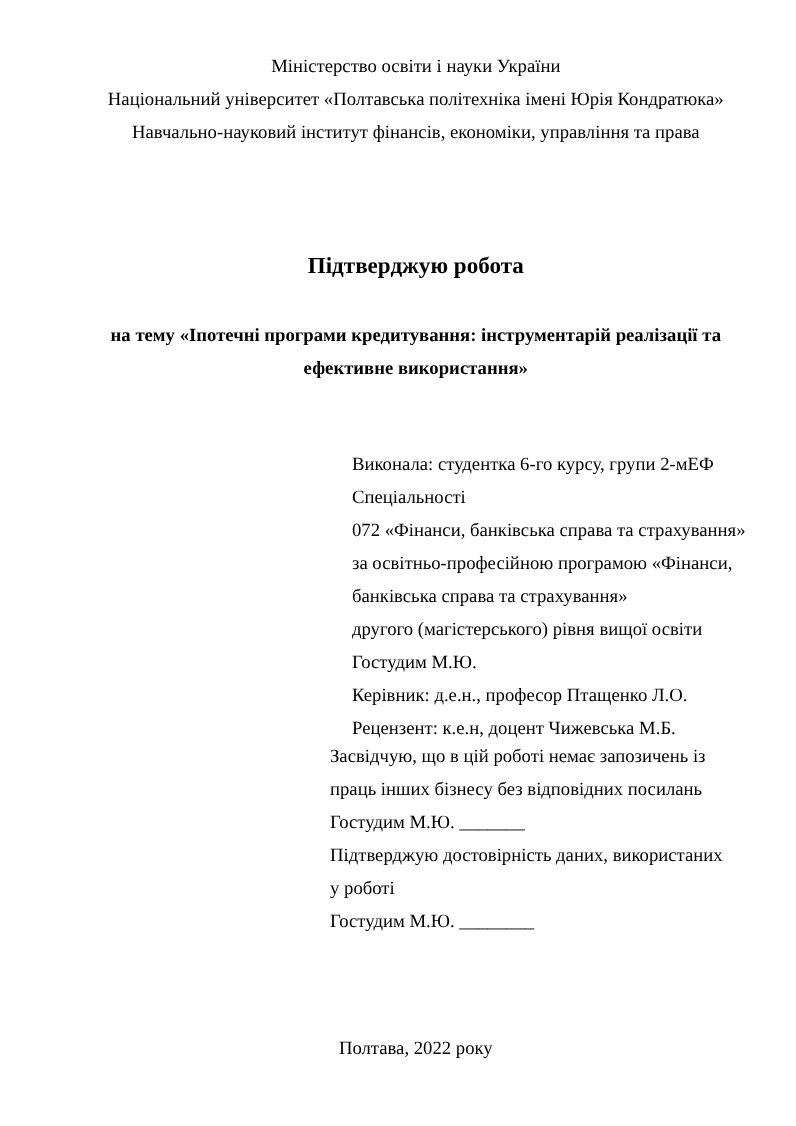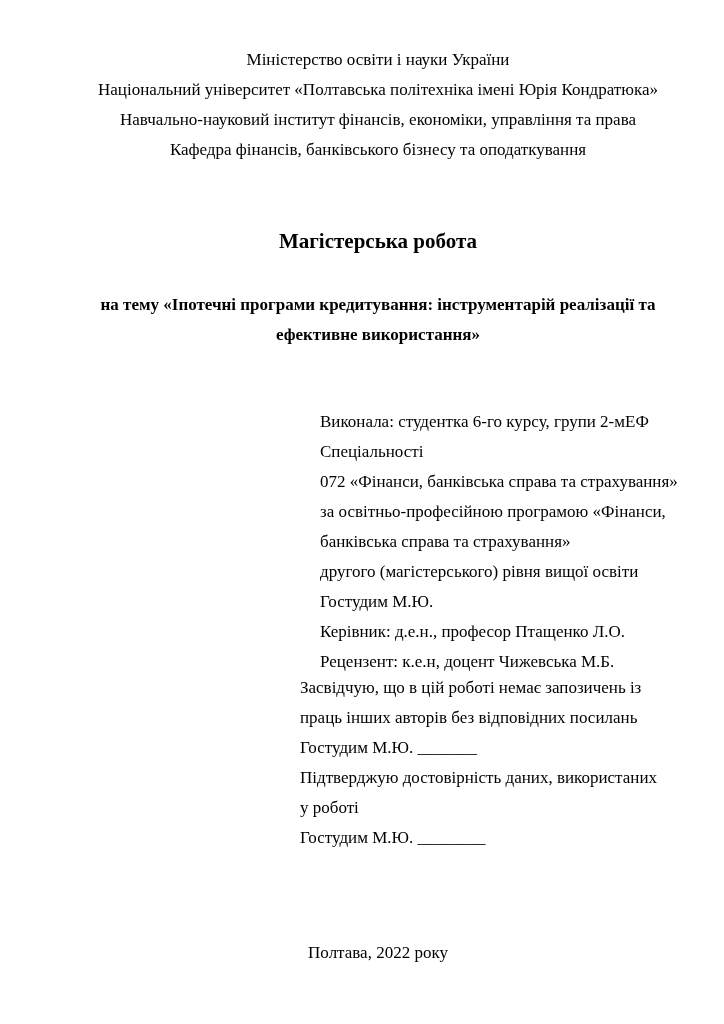--- a/index.html
+++ b/index.html
@@ -49,45 +49,44 @@
 </style>
 </head>
 <body>
 
 <div class="page">
 
   <div class="centered-block body-text header-block">
     <div>Міністерство освіти і науки України</div>
     <div>Національний університет «Полтавська політехніка імені Юрія Кондратюка»</div>
     <div>Навчально-науковий інститут фінансів, економіки, управління та права</div>
-    <div>Кафедра фінансів, банківського бізнесу та оподаткування</div>
   </div>
 
-  <div class="centered-block doc-title">Магістерська робота</div>
+  <div class="centered-block doc-title">Підтверджую робота</div>
 
   <div class="centered-block body-text topic-block">
     <div>на тему «Іпотечні програми кредитування: інструментарій реалізації та</div>
     <div>ефективне використання»</div>
   </div>
 
   <div class="left-block body-text details-block">
     <div>Виконала: студентка 6-го курсу, групи 2-мЕФ</div>
     <div>Спеціальності</div>
     <div>072 «Фінанси, банківська справа та страхування»</div>
     <div>за освітньо-професійною програмою «Фінанси,</div>
     <div>банківська справа та страхування»</div>
     <div>другого (магістерського) рівня вищої освіти</div>
     <div>Гостудим М.Ю.</div>
     <div>Керівник: д.е.н., професор Птащенко Л.О.</div>
     <div>Рецензент: к.е.н, доцент Чижевська М.Б.</div>
   </div>
 
   <div class="left-block body-text affirm-block">
     <div>Засвідчую, що в цій роботі немає запозичень із</div>
-    <div>праць інших авторів без відповідних посилань</div>
+    <div>праць інших бізнесу без відповідних посилань</div>
     <div>Гостудим М.Ю. _______</div>
     <div>Підтверджую достовірність даних, використаних</div>
     <div>у роботі</div>
     <div>Гостудим М.Ю. ________</div>
   </div>
 
   <div class="centered-block body-text footer-line">Полтава, 2022 року</div>
 
 </div>
 

